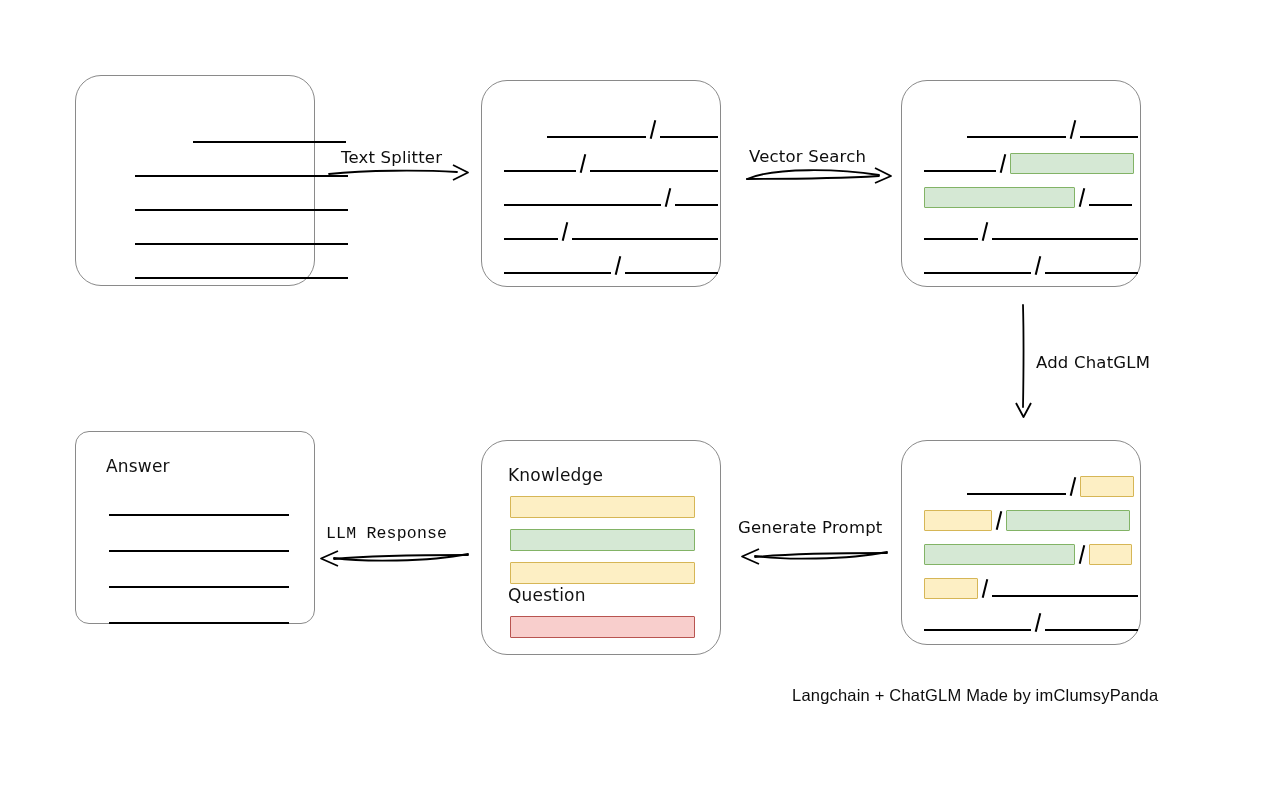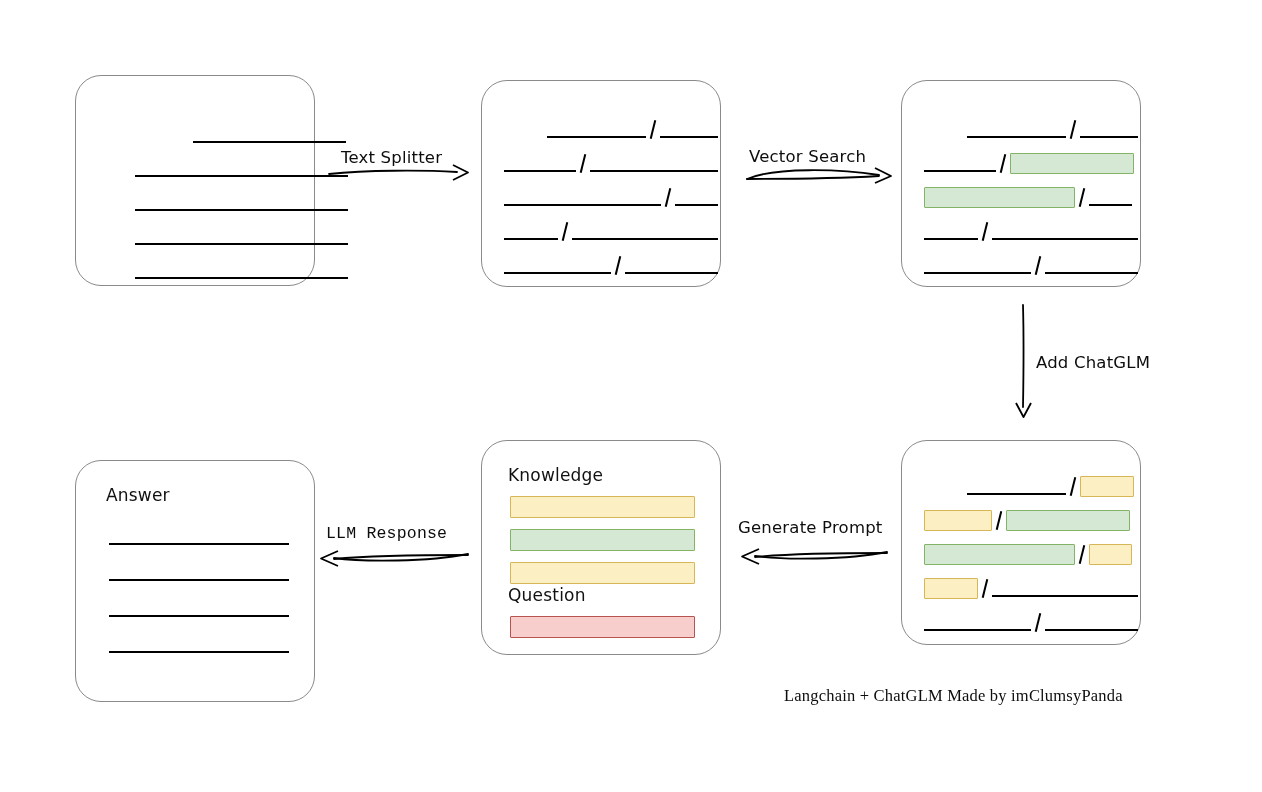--- a/index.html
+++ b/index.html
@@ -108,25 +108,26 @@
     position: absolute;
     font-family: "DejaVu Sans", sans-serif;
     font-size: 16.5px;
     color: #0d0d0d;
     white-space: nowrap;
     letter-spacing: 0.2px;
     text-align: center;
   }
   .caption {
     position: absolute;
-    font-family: Liberation Serif, serif;
+    font-family: Liberation Sans, sans-serif;
     font-size: 16.5px;
     color: #0d0d0d;
     white-space: nowrap;
     letter-spacing: 0.2px;
+    margin-left: 8px;
   }
 </style>
 </head>
 <body>
 
 <div id="canvas">
 
   <div class="node" style="left:75px; top:75px; width:240px; height:211px;">
     <div class="rowstack">
         <div class="row" style="top: 46px; padding-left: 59px;">
@@ -243,21 +244,21 @@
 
   <div class="node" style="left:481px; top:440px; width:240px; height:215px;">
     <div class="node-title" style="left:26px; top:24px;">Knowledge</div>
     <div class="bar yellow" style="left:28px; top:55px; width:185px;"></div>
     <div class="bar green" style="left:28px; top:88px; width:185px;"></div>
     <div class="bar yellow" style="left:28px; top:121px; width:185px;"></div>
     <div class="node-title" style="left:26px; top:144px;">Question</div>
     <div class="bar red" style="left:28px; top:175px; width:185px;"></div>
   </div>
 
-  <div class="node" style="left:75px; top:460px; width:240px; height:242px;">
+  <div class="node" style="left:75px; top:431px; width:240px; height:193px;border-radius:14px;">
     <div class="node-title" style="left:30px; top:24px;">Answer</div>
     <div class="rowstack">
         <div class="row" style="top: 63px; padding-left: 33px;">
           <span class="seg line" style="width: 180px;"></span>
         </div>
         <div class="row" style="top: 99px; padding-left: 33px;">
           <span class="seg line" style="width: 180px;"></span>
         </div>
         <div class="row" style="top: 135px; padding-left: 33px;">
           <span class="seg line" style="width: 180px;"></span>

